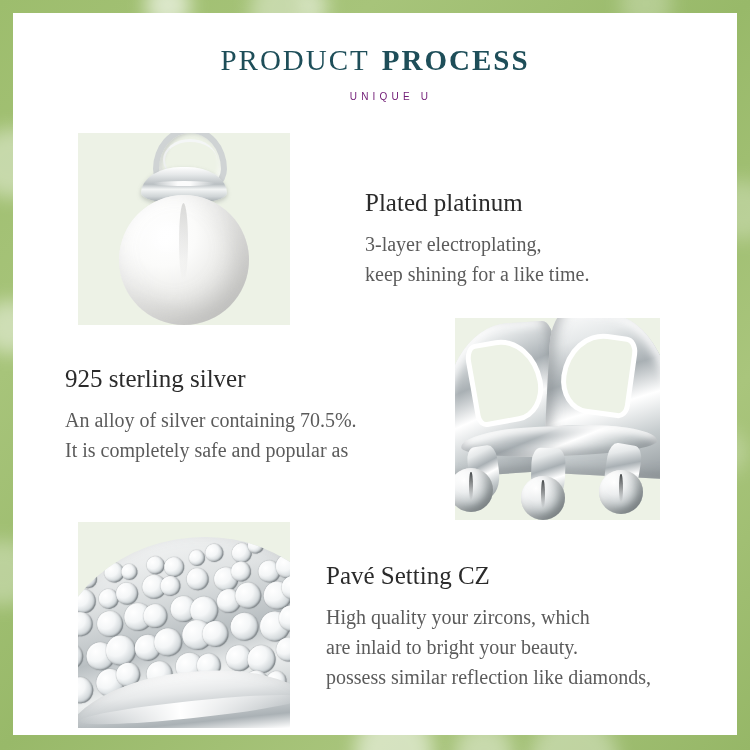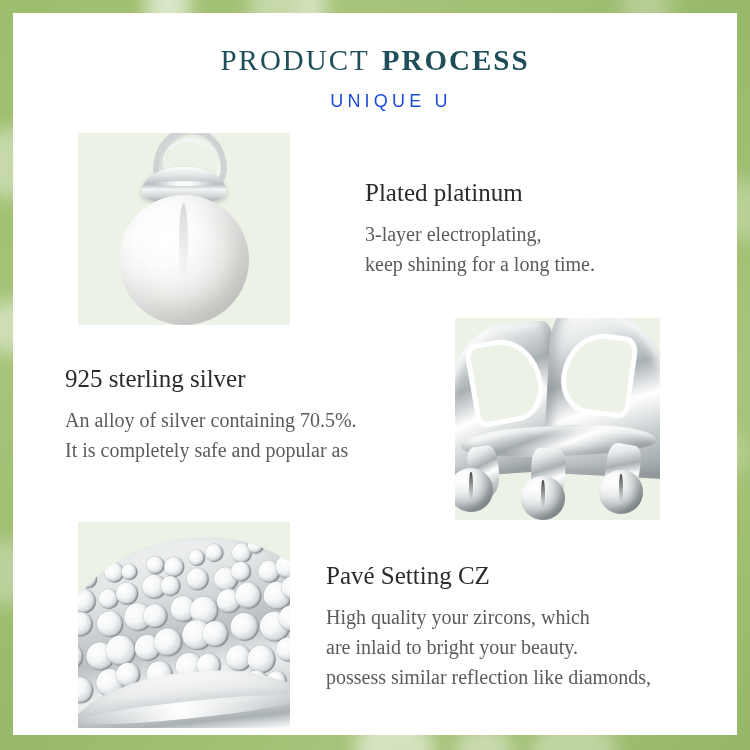--- a/index.html
+++ b/index.html
@@ -66,23 +66,23 @@
     letter-spacing: 2.0px;
     color: #1e4e59;
     line-height: 1;
     white-space: nowrap;
   }
   .title .word-a { font-weight: 400; }
   .title .word-b { font-weight: 700; margin-left: 12px; }
   .subtitle {
     margin-top: 16px;
     font-family: "Liberation Sans", "DejaVu Sans", sans-serif;
-    font-size: 18px;
+    font-size: 10px;
     letter-spacing: 4.2px;
-    color: #1d4ed8;
+    color: #701a75;
     padding-left: 32px;
   }
 
   
   .panel {
     position: absolute;
     background: #edf2e6;
     overflow: hidden;
   }
   .panel-1 { left: 65px;  top: 120px; width: 212px; height: 192px; }
@@ -285,21 +285,21 @@
     line-height: 1.1;
     white-space: nowrap;
   }
   .block p {
     margin: 0;
     font-size: 20px;
     line-height: 1.52;
     color: #5b5b5b;
     white-space: nowrap;
   }
-  .block-1 { left: 352px; top: 166px; }
+  .block-1 { left: 352px; top: 176px; }
   .block-2 { left: 52px;  top: 352px; }
   .block-3 { left: 313px; top: 549px; }
 </style>
 </head>
 <body>
 
 <div id="page">
 
   <div class="frame">
     <span class="bokeh b1"></span>
@@ -418,21 +418,21 @@
             <span class="cz" style="left:211px;top:172px;width:16px;height:16px;"></span>
           </div>
         <span class="shank-dark"></span>
         <span class="shank"></span>
       </div>
     </div>
 
     <div class="block block-1">
       <h3>Plated platinum</h3>
       <p>3-layer electroplating,</p>
-      <p>keep shining for a long time.</p>
+      <p>keep shining for a like time.</p>
     </div>
 
     <div class="block block-2">
       <h3>925 sterling silver</h3>
       <p>An alloy of silver containing 70.5%.</p>
       <p>It is completely safe and popular as</p>
     </div>
 
     <div class="block block-3">
       <h3>Pavé Setting CZ</h3>

